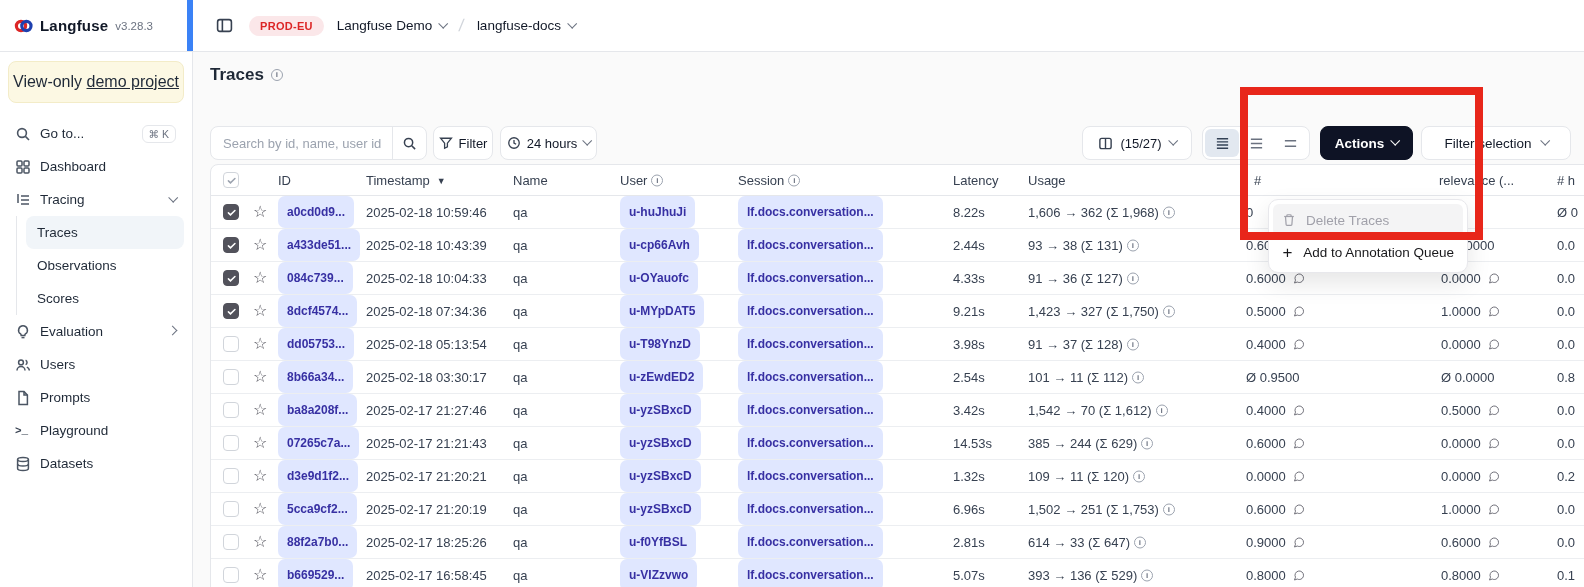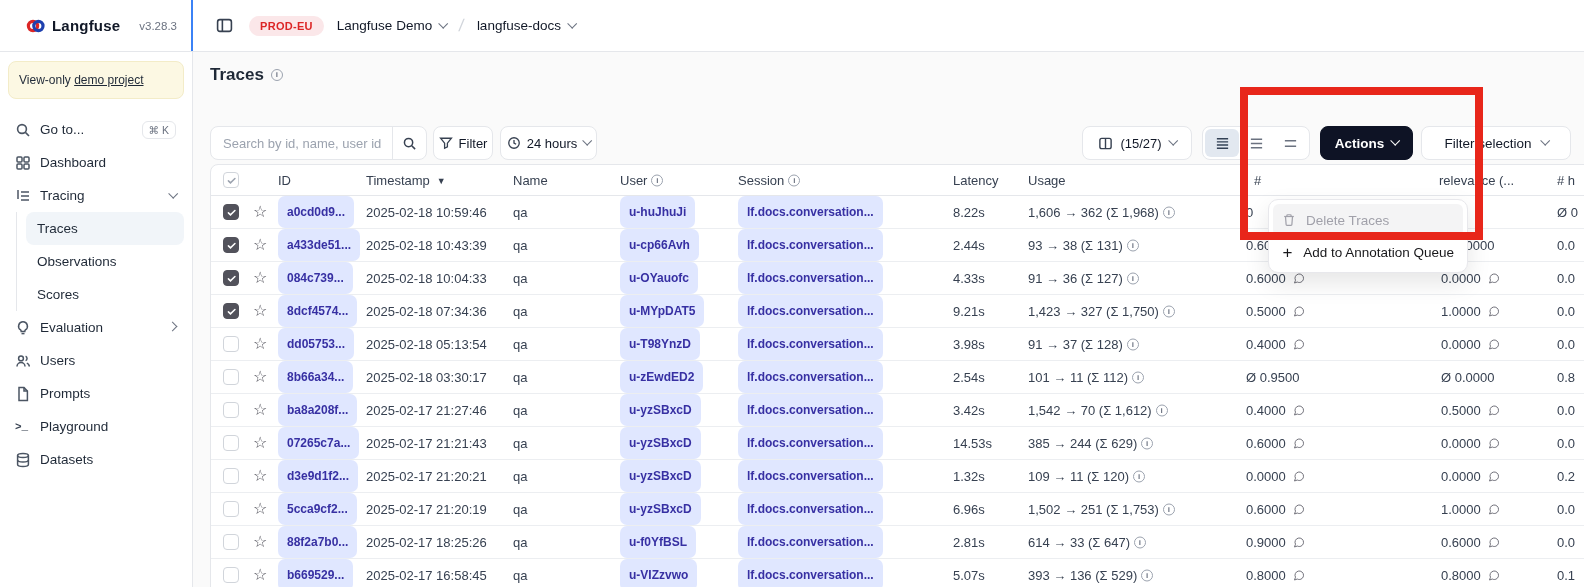--- a/index.html
+++ b/index.html
@@ -3,41 +3,41 @@
 <meta charset="utf-8">
 <style>
   * { margin:0; padding:0; box-sizing:border-box; }
   html,body { width:1584px; height:587px; overflow:hidden; background:#fff;
     font-family:"Liberation Sans", sans-serif; color:#111827; }
   .viewport { position:relative; width:1584px; height:587px; overflow:hidden; }
 
   
   .topbar { position:absolute; left:0; top:0; width:100%; height:52px; background:#fff;
     border-bottom:1px solid #e5e7eb; display:flex; z-index:5; }
-  .topbar-left { width:193px; height:100%; border-right:2px solid #3b82f6;
-    display:flex; align-items:center; padding-left:26px; gap:7px; }
+  .topbar-left { width:193px; height:100%; border-right:6px solid #3b82f6;
+    display:flex; align-items:center; padding-left:14px; gap:7px; }
   .brand { font-size:15px; font-weight:700; letter-spacing:.2px; }
-  .version { font-size:11.5px; color:#6b7280; margin-left:12px; }
+  .version { font-size:11.5px; color:#6b7280; margin-left:0; }
   .topbar-main { flex:1; display:flex; align-items:center; gap:13px; padding-left:19px; }
   .icon-btn { display:inline-flex; align-items:center; justify-content:center; width:24px; height:24px;
     border-radius:6px; cursor:pointer; color:#374151; }
   .env-badge { font-size:11px; font-weight:700; color:#dc2626; background:#fbe7e9;
     padding:4px 11px; border-radius:999px; letter-spacing:.3px; }
   .crumb { display:inline-flex; align-items:center; gap:7px; background:none; border:none;
     font-family:inherit; font-size:13.5px; font-weight:500; color:#111827; cursor:pointer; }
   .slash { color:#d1d5db; font-size:17px; font-weight:300; transform:skewX(-8deg); }
   .chev { width:7px; height:7px; border-right:1.6px solid #6b7280; border-bottom:1.6px solid #6b7280;
     transform:rotate(45deg) translateY(-1px); display:inline-block; margin-top:-3px; }
   .chev.right { transform:rotate(-45deg); }
 
   
   .sidebar { position:absolute; left:0; top:52px; width:193px; bottom:0; background:#fff;
     border-right:1px solid #e5e7eb; z-index:4; }
   .banner { margin:9px 8px 14px 8px; background:#fcf8e3; border:1px solid #f3ecc8; border-radius:8px;
-    padding:11px 10px; font-size:12px; color:#1f2937; }
+    padding:11px 4px; font-size:16px; color:#1f2937; }
   .banner u { cursor:pointer; }
   .nav-item { height:33px; display:flex; align-items:center; gap:9px; padding:0 12px 0 11px;
     font-size:13.5px; color:#1f2937; cursor:pointer; margin:0 4px; border-radius:8px; }
   .nav-item .grow { flex:1; }
   .nav-item svg { flex:0 0 auto; }
   .kbd { font-size:10.5px; color:#6b7280; border:1px solid #e5e7eb; border-radius:6px;
     padding:2px 6px; background:#fff; }
   .subnav { margin-left:16px; border-left:1px solid #e5e7eb; }
   .sub-item { height:33px; display:flex; align-items:center; margin-left:9px; margin-right:8px;
     padding-left:11px; font-size:13.5px; color:#1f2937; border-radius:8px; cursor:pointer; }

